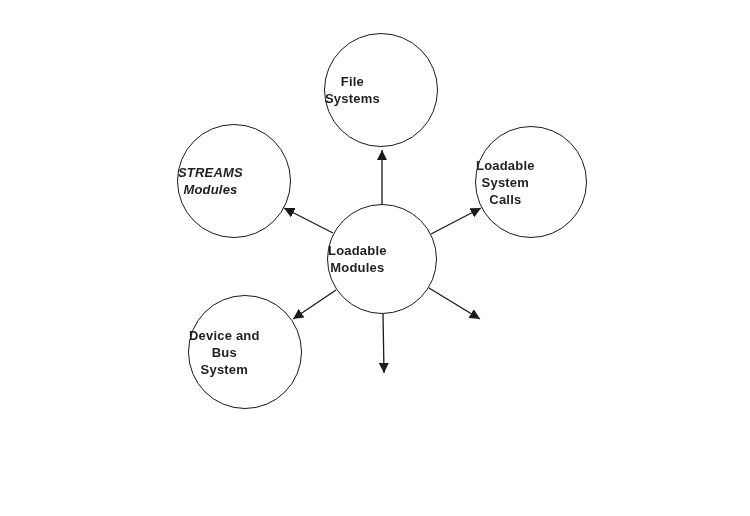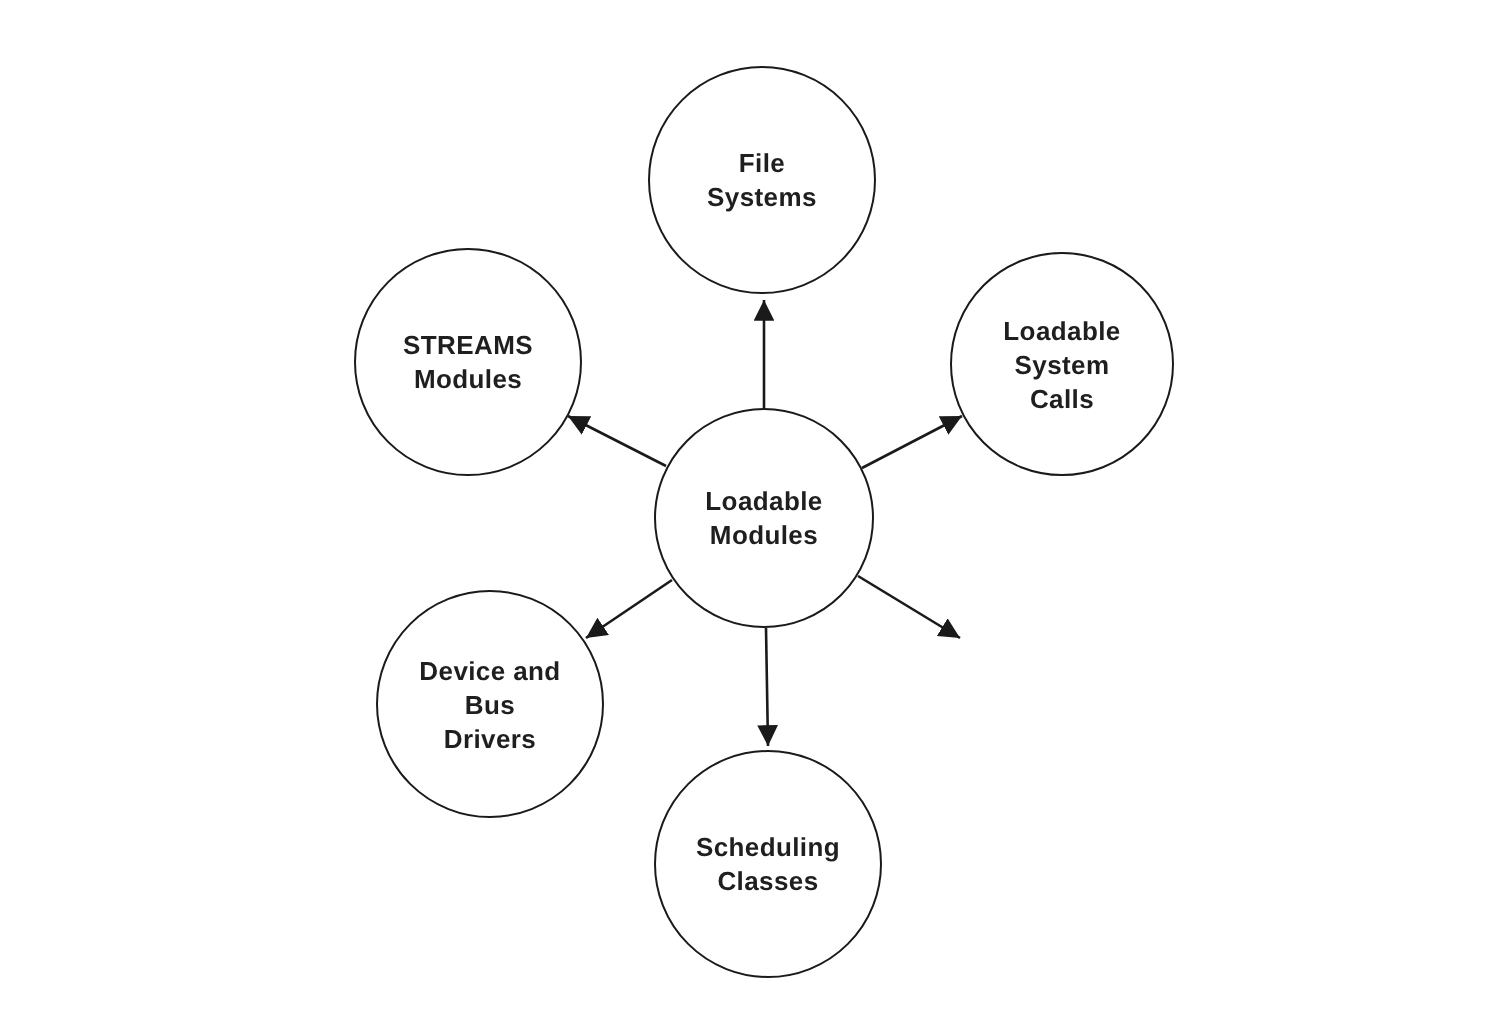--- a/index.html
+++ b/index.html
@@ -23,36 +23,35 @@
     height: 516px;
   }
   .node {
     position: absolute;
     box-sizing: border-box;
     border: 1.3px solid #1a1a1a;
     border-radius: 50%;
     background: #ffffff;
     display: flex;
     align-items: center;
-    justify-content: center;
     text-align: center;
   }
   .node-label {
     font-size: 13px;
     font-weight: bold;
     color: #1f1f1f;
     line-height: 17px;
     white-space: pre-line;
     letter-spacing: 0.2px;
   }
   
   .n-center   { left: 327px; top: 204px; width: 110px; height: 110px; }
   .n-top      { left: 324px; top:  33px; width: 114px; height: 114px; }
   .n-topright { left: 475px; top: 126px; width: 112px; height: 112px; }
-  .n-topleft  { left: 177px; top: 124px; width: 114px; height: 114px; }
+  .n-topleft  { left: 177px; top: 124px; width: 114px; height: 114px; font-style: italic; }
   .n-botleft  { left: 188px; top: 295px; width: 114px; height: 114px; }
   .n-botright { left: 473px; top: 294px; width: 114px; height: 114px; }
   .n-bottom   { left: 327px; top: 375px; width: 114px; height: 114px; }
 </style>
 </head>
 <body>
 
 <div class="canvas">
 
   <svg class="edges-layer" width="750" height="516" viewBox="0 0 750 516" xmlns="http://www.w3.org/2000/svg">
@@ -86,22 +85,18 @@
   </div>
 
   <div class="node n-center">
     <span class="node-label">Loadable
 Modules</span>
   </div>
 
   <div class="node n-botleft">
     <span class="node-label">Device and
 Bus
-Drivers</span>
+System</span>
   </div>
 
 
-  <div class="node n-bottom">
-    <span class="node-label">Scheduling
-Classes</span>
-  </div>
 
 </div>
 
 </body></html>

